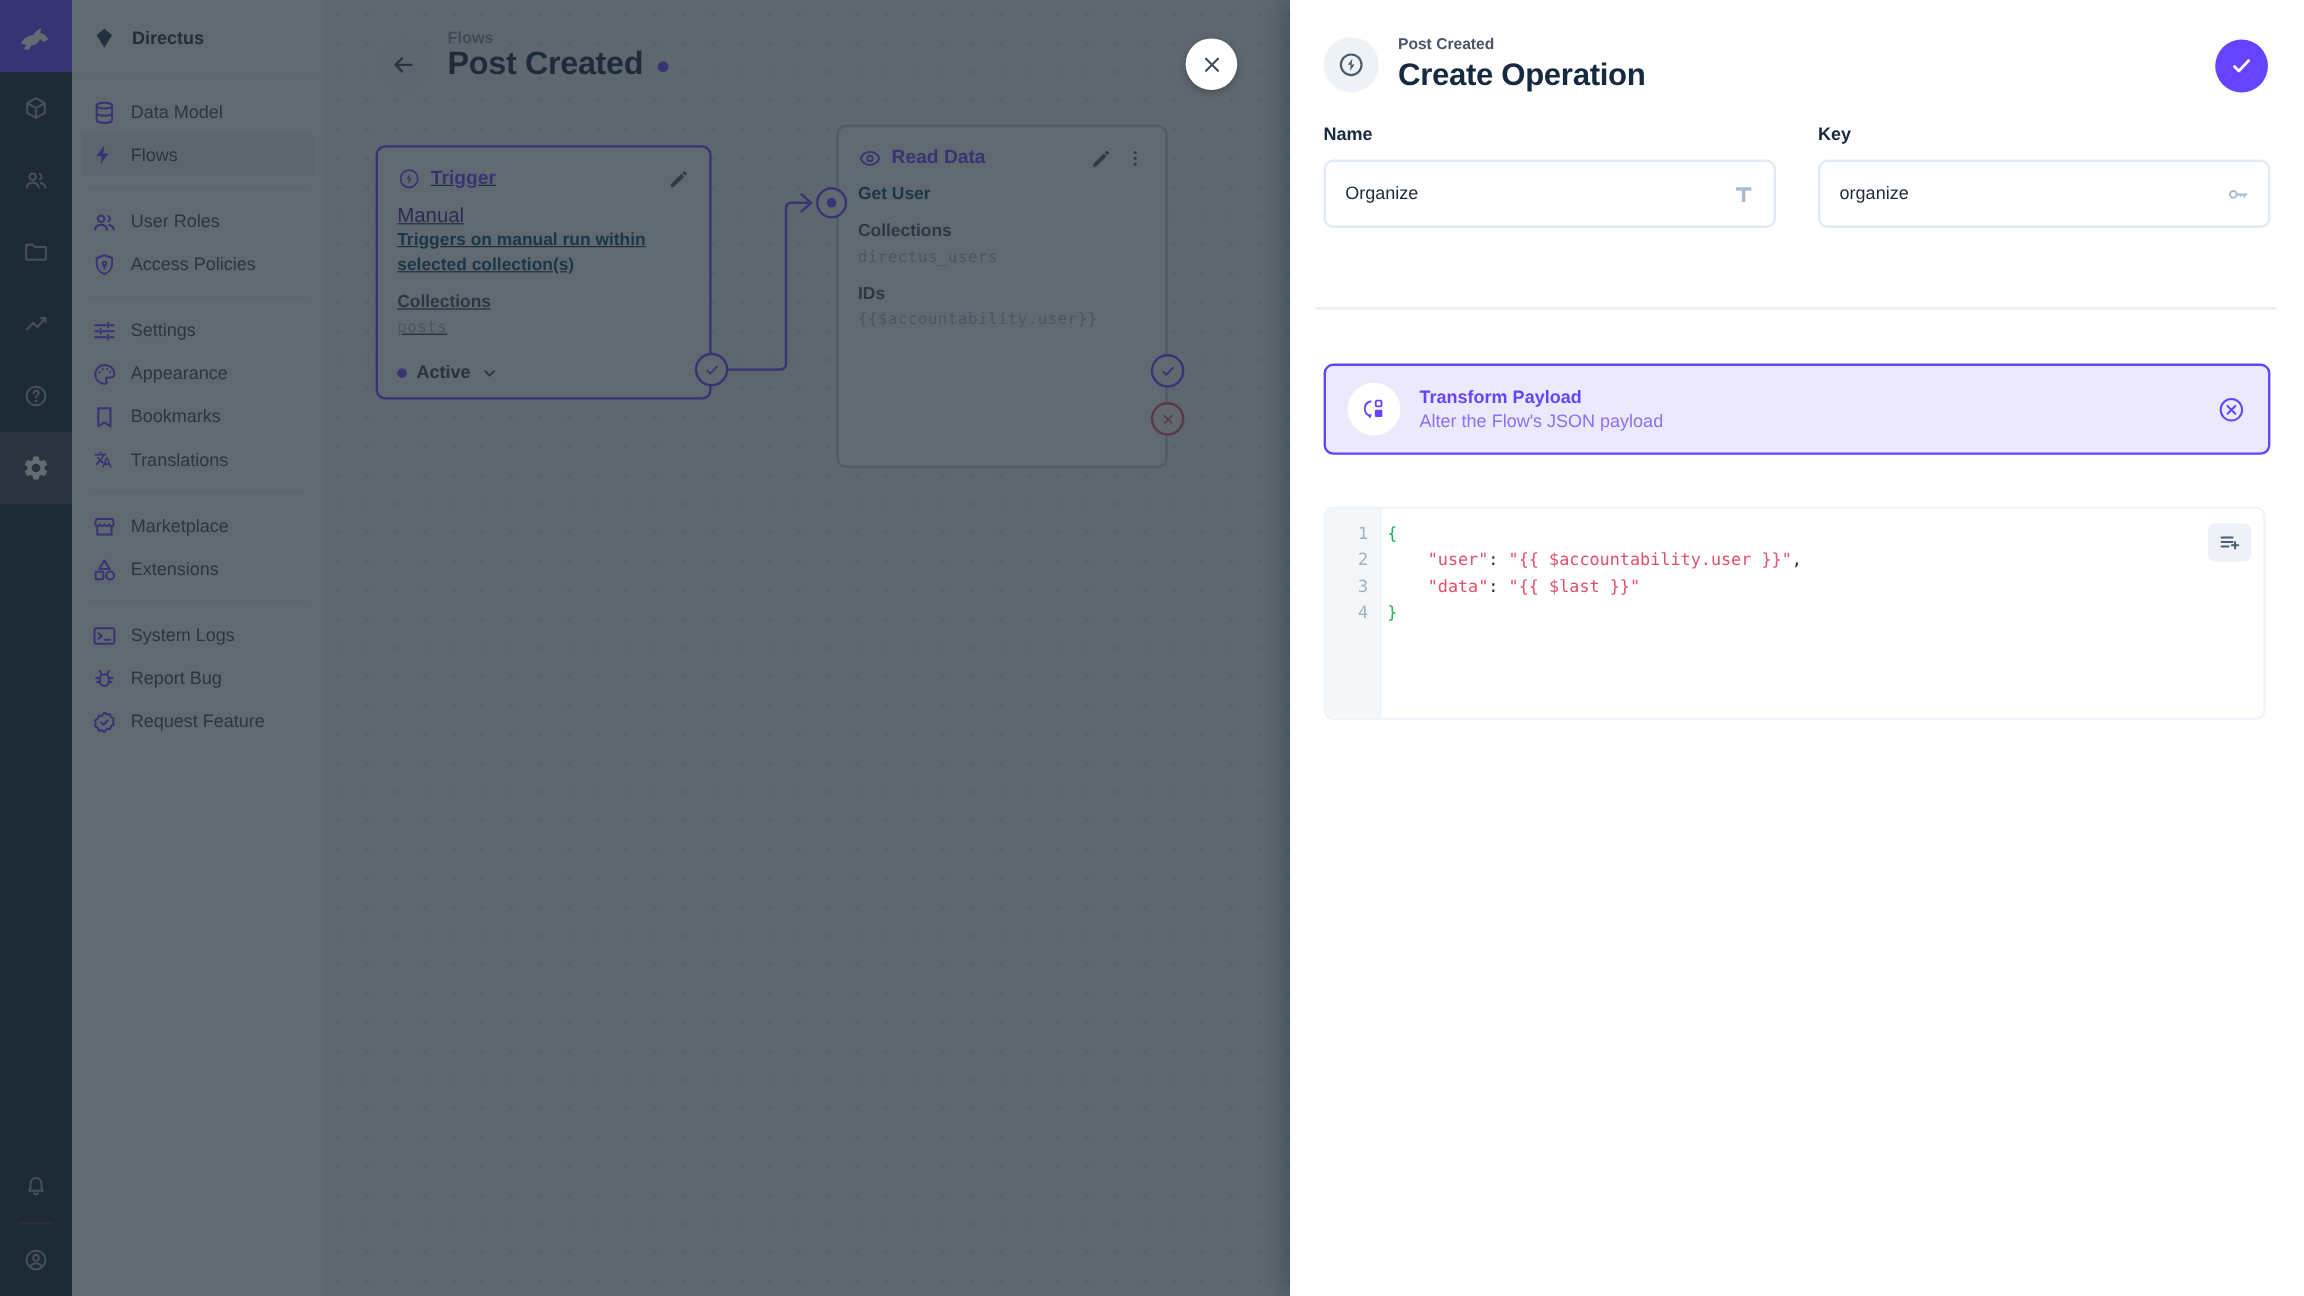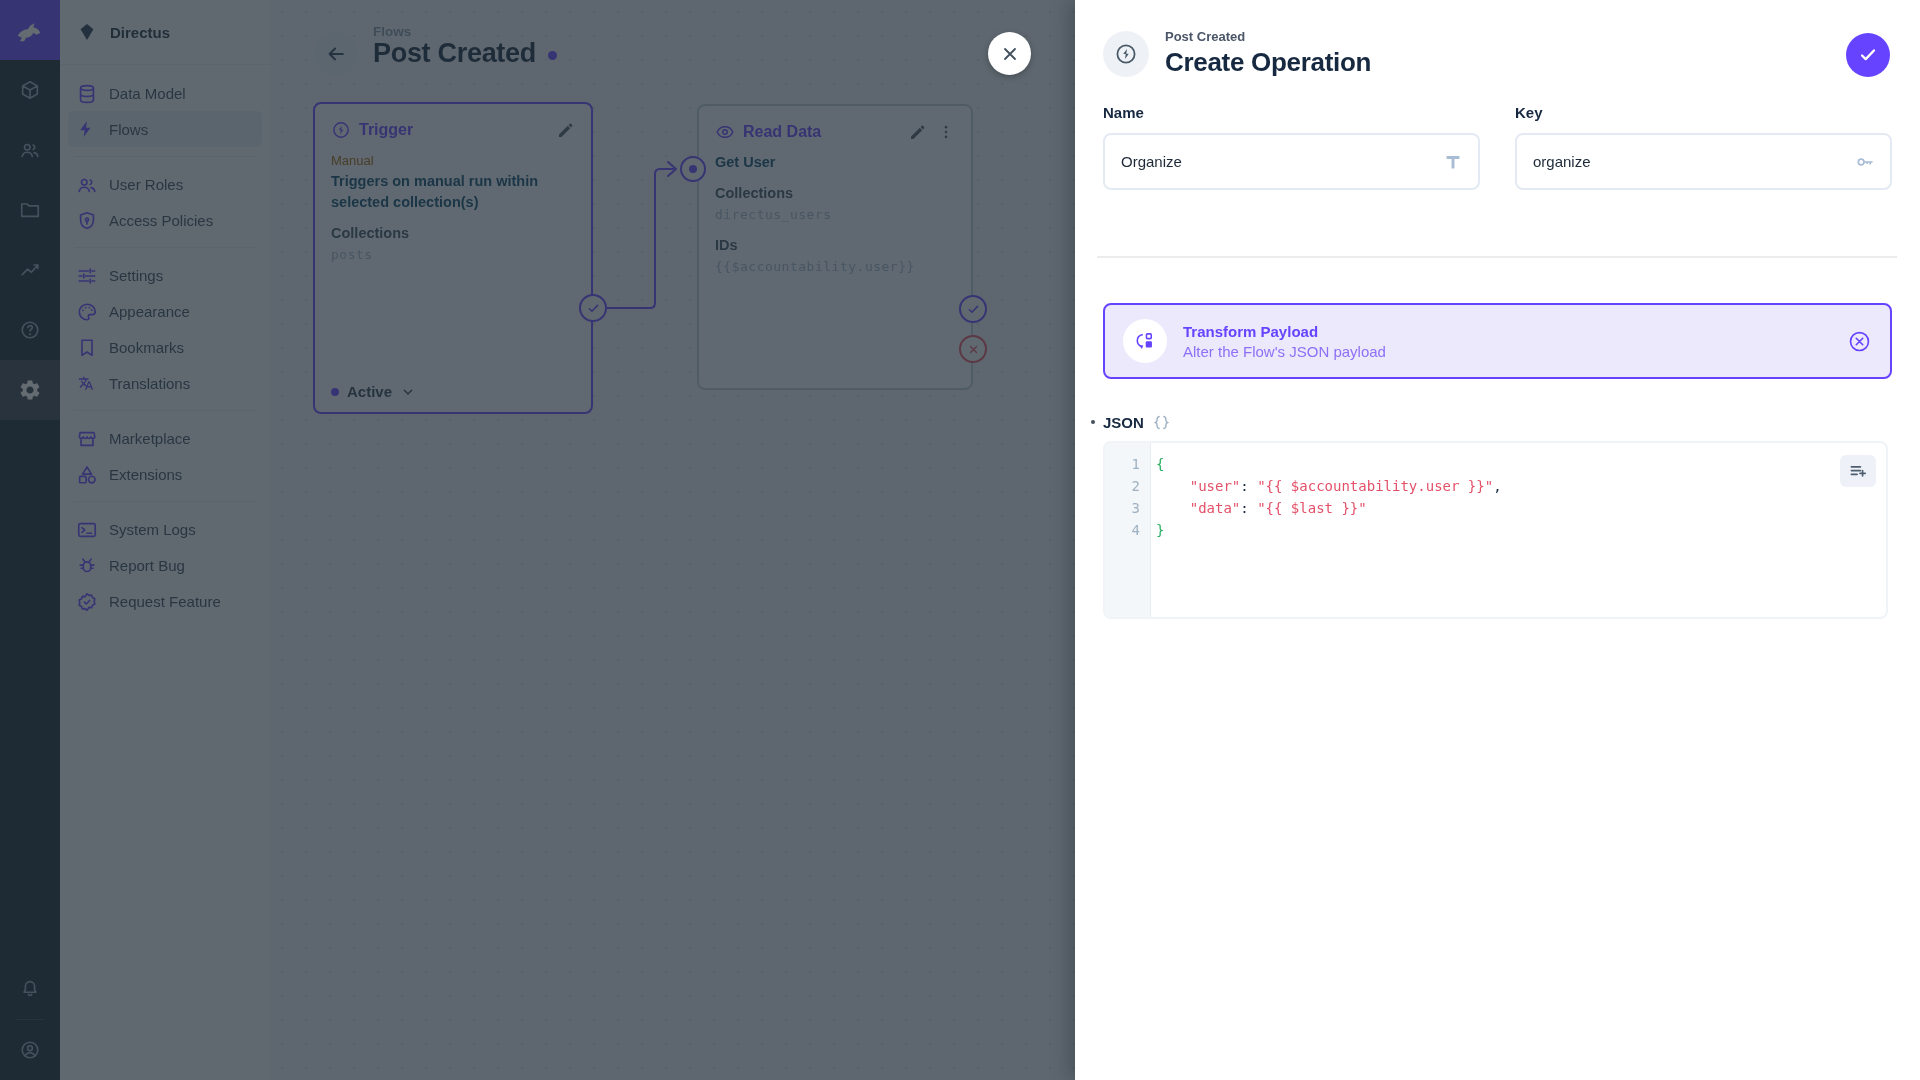--- a/index.html
+++ b/index.html
@@ -31,28 +31,28 @@
   .canvas{position:absolute;left:270px;top:0;width:805px;height:1080px;background:#e9eef5;z-index:10;
           background-image:radial-gradient(#cdd6e1 1.2px,transparent 1.3px);background-size:24px 24px;}
   .back-btn{position:absolute;left:44px;top:32px;width:44px;height:44px;border-radius:50%;background:#e3e9f1;
             display:flex;align-items:center;justify-content:center;color:#30425a;cursor:pointer;}
   .crumb{position:absolute;left:103px;top:24px;font-size:13.5px;font-weight:600;color:#8494a6;}
   .flow-title-row{position:absolute;left:103px;top:38px;display:flex;align-items:center;gap:12px;}
   .flow-title{font-size:27px;font-weight:700;color:#172940;letter-spacing:-.3px;}
   .unsaved-dot{width:9px;height:9px;border-radius:50%;background:#6644ff;margin-top:4px;}
 
   .flow-card{position:absolute;background:#f2f5fa;border-radius:8px;box-sizing:border-box;}
-  .card-trigger{left:43px;top:102px;width:280px;height:312px;border:2px solid #6644ff;}
+  .card-trigger{left:43px;top:121px;width:280px;height:212px;border:2px solid #6644ff;text-decoration:underline;}
   .card-op{left:427px;top:104px;width:276px;height:286px;border:2px solid #bac7d4;}
   .card-head{display:flex;align-items:center;gap:8px;padding:16px 16px 0 16px;color:#6644ff;}
   .card-head .card-title{font-size:16px;font-weight:700;flex:1;}
   .card-head .head-ic{color:#6644ff;}
   .card-tools{display:flex;align-items:center;gap:10px;color:#4a5a68;}
   .card-body{padding:10px 16px 0 16px;}
-  .card-line{font-size:13px;color:#a16207;line-height:21px;}
+  .card-line{font-size:17px;color:#4c1d95;line-height:21px;}
   .card-desc{font-size:14.5px;font-weight:600;color:#0c4a6e;line-height:21px;}
   .fld-label{font-size:14.5px;font-weight:600;color:#3d5066;margin-top:10px;line-height:21px;}
   .fld-value{font-family:"DejaVu Sans Mono",monospace;font-size:13px;color:#9fb2ca;line-height:21px;letter-spacing:.5px;}
   .card-footer{position:absolute;left:16px;bottom:12px;display:flex;align-items:center;gap:8px;cursor:pointer;justify-content:center;}
   .status-dot{width:8px;height:8px;border-radius:50%;background:#6644ff;}
   .status-label{font-size:15px;font-weight:600;color:#2f4254;}
   .card-footer .chev{color:#2f4254;}
 
   .connector{position:absolute;border-radius:50%;background:#f0f4f9;box-sizing:border-box;
              display:flex;align-items:center;justify-content:center;z-index:12;}
@@ -504,29 +504,20 @@
     </span>
     <span class="tc-remove">
       <svg width="25" height="25" viewBox="0 0 24 24" fill="none" stroke="currentColor" stroke-width="1.6" stroke-linecap="round">
           <circle cx="12" cy="12" r="8.6"></circle>
           <path d="M8.9 8.9l6.2 6.2M15.1 8.9l-6.2 6.2"></path>
         </svg>
     </span>
   </div>
 
   <div class="json-section">
-    <div class="json-label-row">
-      <span class="edited-dot"></span>
-      <span class="json-label">JSON</span>
-      <span class="braces-ic">
-        <svg width="19" height="19" viewBox="0 0 24 24" fill="none" stroke="currentColor" stroke-width="1.8" stroke-linecap="round">
-            <path d="M9 4.5c-2 .5-2.6 1.6-2.6 3.2v1.5c0 1.4-.7 2.2-2 2.8 1.3.6 2 1.4 2 2.8v1.5c0 1.6.6 2.7 2.6 3.2M15 4.5c2 .5 2.6 1.6 2.6 3.2v1.5c0 1.4.7 2.2 2 2.8-1.3.6-2 1.4-2 2.8v1.5c0 1.6-.6 2.7-2.6 3.2"></path>
-          </svg>
-      </span>
-    </div>
     <div class="code-editor">
       <div class="cm-gutter-bg"></div>
       <div class="cm-rows" id="cm-rows">
           <div class="cm-row">
             <span class="cm-num">1</span>
             <span class="cm-line"><span class="tok-brace">{</span></span>
           </div>
           <div class="cm-row">
             <span class="cm-num">2</span>
             <span class="cm-line"><span class="tok-plain">    </span><span class="tok-string">"user"</span><span class="tok-plain">: </span><span class="tok-string">"{{ $accountability.user }}"</span><span class="tok-plain">,</span></span>

